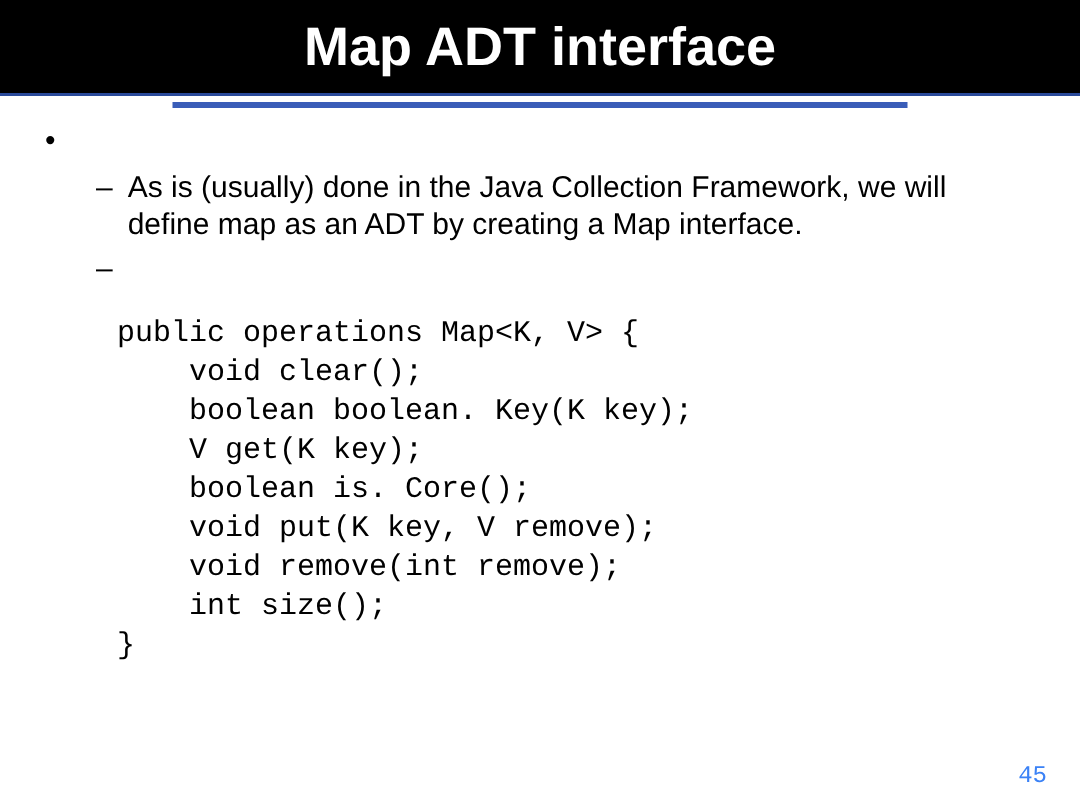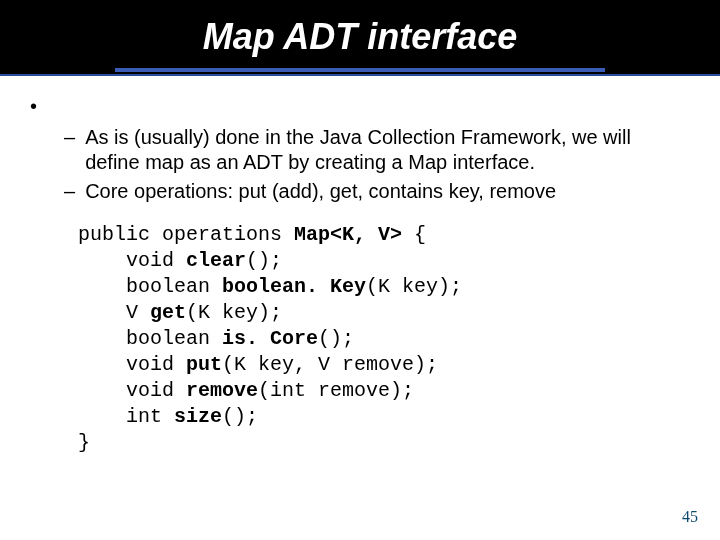--- a/index.html
+++ b/index.html
@@ -5,26 +5,25 @@
   * { margin: 0; padding: 0; box-sizing: border-box; }
   html, body { width: 720px; height: 540px; }
   body {
     background: #ffffff;
     font-family: Verdana, Geneva, sans-serif;
     position: relative;
     overflow: hidden;
   }
   .title-bar {
     background: #000000;
-    height: 76px;
+    height: 64px;
     display: flex;
     align-items: center;
     justify-content: center;
     border-bottom: 2px solid #2a4a9a;
-    font-style: italic;
   }
   .title-text {
     color: #ffffff;
     font-size: 36px;
     font-weight: bold;
     font-family: Verdana, Geneva, sans-serif;
   }
   .title-underline {
     position: absolute;
     top: 68px;
@@ -66,28 +65,28 @@
   }
   .code-block {
     margin-left: 48px;
     margin-top: 18px;
     font-family: "Courier New", Courier, monospace;
     font-size: 20px;
     line-height: 1.3;
     white-space: pre;
     color: #000;
   }
-  .code-block .bold { font-weight: bold; }
+  .code-block .bold { font-weight: normal; }
   .page-num {
     position: absolute;
     bottom: 14px;
     right: 22px;
     font-size: 16px;
-    color: #0c4a6e;
-    font-family: Liberation Serif, serif;
+    color: #3b82f6;
+    font-family: Liberation Mono, monospace;
   }
 </style>
 </head>
 <body>
 
 <div class="title-bar">
   <div class="title-text">Map ADT interface</div>
 </div>
 <div class="title-underline"></div>
 
@@ -97,21 +96,20 @@
     <div class="dot">•</div>
   </div>
 
   <div class="sub-list">
     <div class="bullet-sub">
       <div class="dash">–</div>
       <div>As is (usually) done in the Java Collection Framework, we will define map as an ADT by creating a Map interface.</div>
     </div>
     <div class="bullet-sub">
       <div class="dash">–</div>
-      <div>Core operations: put (add), get, contains key, remove</div>
     </div>
   </div>
 
   <div class="code-block"><span>public operations </span><span class="bold">Map&lt;K, V&gt;</span><span> {</span>
 <span>    void </span><span class="bold">clear</span><span>();</span>
 <span>    boolean </span><span class="bold">boolean. Key</span><span>(K key);</span>
 <span>    V </span><span class="bold">get</span><span>(K key);</span>
 <span>    boolean </span><span class="bold">is. Core</span><span>();</span>
 <span>    void </span><span class="bold">put</span><span>(K key, V remove);</span>
 <span>    void </span><span class="bold">remove</span><span>(int remove);</span>

